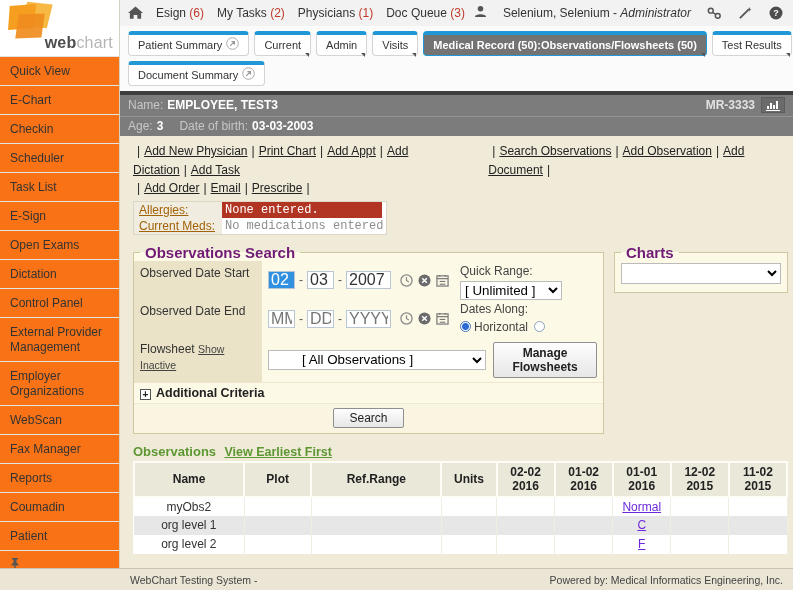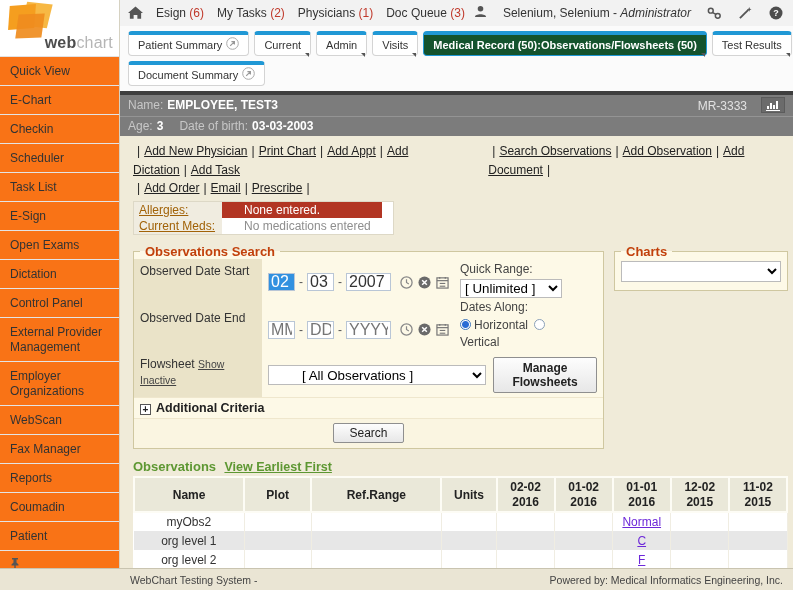--- a/index.html
+++ b/index.html
@@ -29,52 +29,52 @@
   .nav-item .cnt { color:#c0392b; }
   .topbar-right { margin-left:auto; display:flex; align-items:center; gap:16px; }
   .user-name { white-space:nowrap; }
   .user-role { font-style:italic; }
   .tb-icon { cursor:pointer; display:inline-flex; }
 
   
   .tabs { background:#fbfbfb; padding:5px 0 0 8px; }
   .tab-row { display:flex; gap:5px; margin-bottom:5px; }
   .tab { position:relative; background:#fff; border:1px solid #d4d4d4; border-top:4px solid #2098d5; border-radius:4px; padding:2px 9px 3px; font-size:11px; color:#333; cursor:pointer; display:flex; align-items:center; gap:4px; white-space:nowrap; }
-  .tab.active { background:#14532d; border-color:#2098d5; color:#fff; font-weight:bold; }
+  .tab.active { background:#737373; border-color:#2098d5; color:#fff; font-weight:bold; }
   .tab.corner::after { content:''; position:absolute; right:1px; bottom:-2px; border-top:4px solid #555; border-left:4px solid transparent; }
   .dark-strip { height:4px; background:#3e3e3e; }
 
   
   .pat { background:#7c7c7c; color:#fff; }
   .pat-row { display:flex; align-items:center; padding:2px 8px 3px; }
   .pat-row1 { border-bottom:1px solid #949494; }
   .pat-lbl { color:#c7c7c7; margin-right:4px; }
   .pat-val { font-weight:bold; }
   .pat-gap { width:16px; }
-  .pat-right { margin-left:auto; display:flex; align-items:flex-end; gap:14px; }
+  .pat-right { margin-left:auto; display:flex; align-items:center; gap:6px;font-weight:bold; }
   .mr-num { color:#e2e2e2; }
   .mr-chart-box { background:#6b6b6b; border:1px solid #5c5c5c; padding:2px 4px 1px; display:inline-flex; cursor:pointer; }
 
   
   .content { flex:1; background:#f0ebd9; padding:6px 5px 0 13px; overflow:hidden; }
   .links-row { display:flex; justify-content:space-between; line-height:1.55; }
   .link-group a { color:#222; text-decoration:underline; cursor:pointer; }
   .link-group .sep { margin:0 4px; color:#222; }
 
   .alert-box { margin-top:3px; display:inline-block; background:#fff; border:1px solid #ddd8c6; }
   .alert-row { display:flex; align-items:stretch; }
   .alert-lbl { background:#f0ece0; padding:1px 5px; min-width:88px; }
   .alert-lbl a { color:#a16207; text-decoration:underline; cursor:pointer; }
-  .alert-val { padding:1px 22px; }
+  .alert-val { padding:1px 3px;font-family:Liberation Mono, monospace; }
   .val-danger { background:#b23523; color:#fff; min-width:160px; }
   .val-muted { color:#8e8e8e; background:#fff; }
 
   .panels { display:flex; align-items:flex-start; margin-top:9px; gap:10px; }
   fieldset { border:1px solid #cfc7a0; background:#fdf9e7; }
-  legend { color:#c2410c; font-weight:bold; font-size:13px; margin-left:6px; padding:0 5px; }
+  legend { color:#701a75; font-weight:bold; font-size:15px; margin-left:6px; padding:0 5px; }
   .fs-search { width:440px; }
   .fs-charts { flex:1; }
   .fs-charts select { width:calc(100% - 12px); margin:2px 6px 8px; height:21px; background:#fff; border:1px solid #bbb; }
 
   .sp-grid { display:grid; grid-template-columns:128px 1fr 148px; }
   .sp-lbl { background:#eae3c8; padding:5px 6px; line-height:1.25; }
   .sp-fld { padding:5px 6px; display:flex; align-items:center; gap:4px; }
   .sp-qr { grid-row:1 / span 2; grid-column:3; padding:2px 5px; color:#444; line-height:1.45; }
   .sp-qr select { width:102px; height:19px; background:#fff; border:1px solid #bbb; margin:1px 0 1px; }
   .date-in { width:27px; height:18px; border:1px solid #b9c6d6; font-family:"Liberation Sans",sans-serif; font-size:16px; padding:0 2px; color:#333; }
@@ -312,21 +312,20 @@
                       </svg>
                     </span>
                 </span>
               </div>
               <div class="sp-qr">
                 <div>Quick Range:</div>
                 <select id="qr-select"><option>[ Unlimited ]</option></select>
                 <div>Dates Along:</div>
                 <div>
                   <span class="radio on"></span><span>Horizontal</span><span class="radio off"></span>
-                  <div>Vertical</div>
                 </div>
               </div>
               <div class="sp-lbl">Observed Date End</div>
               <div class="sp-fld">
                 <input class="date-in" placeholder="MM" style="">
                 <span class="dash">-</span>
                 <input class="date-in" placeholder="DD" style="">
                 <span class="dash">-</span>
                 <input class="date-in yyyy" placeholder="YYYY" style="">
                 <span class="d-icons">

